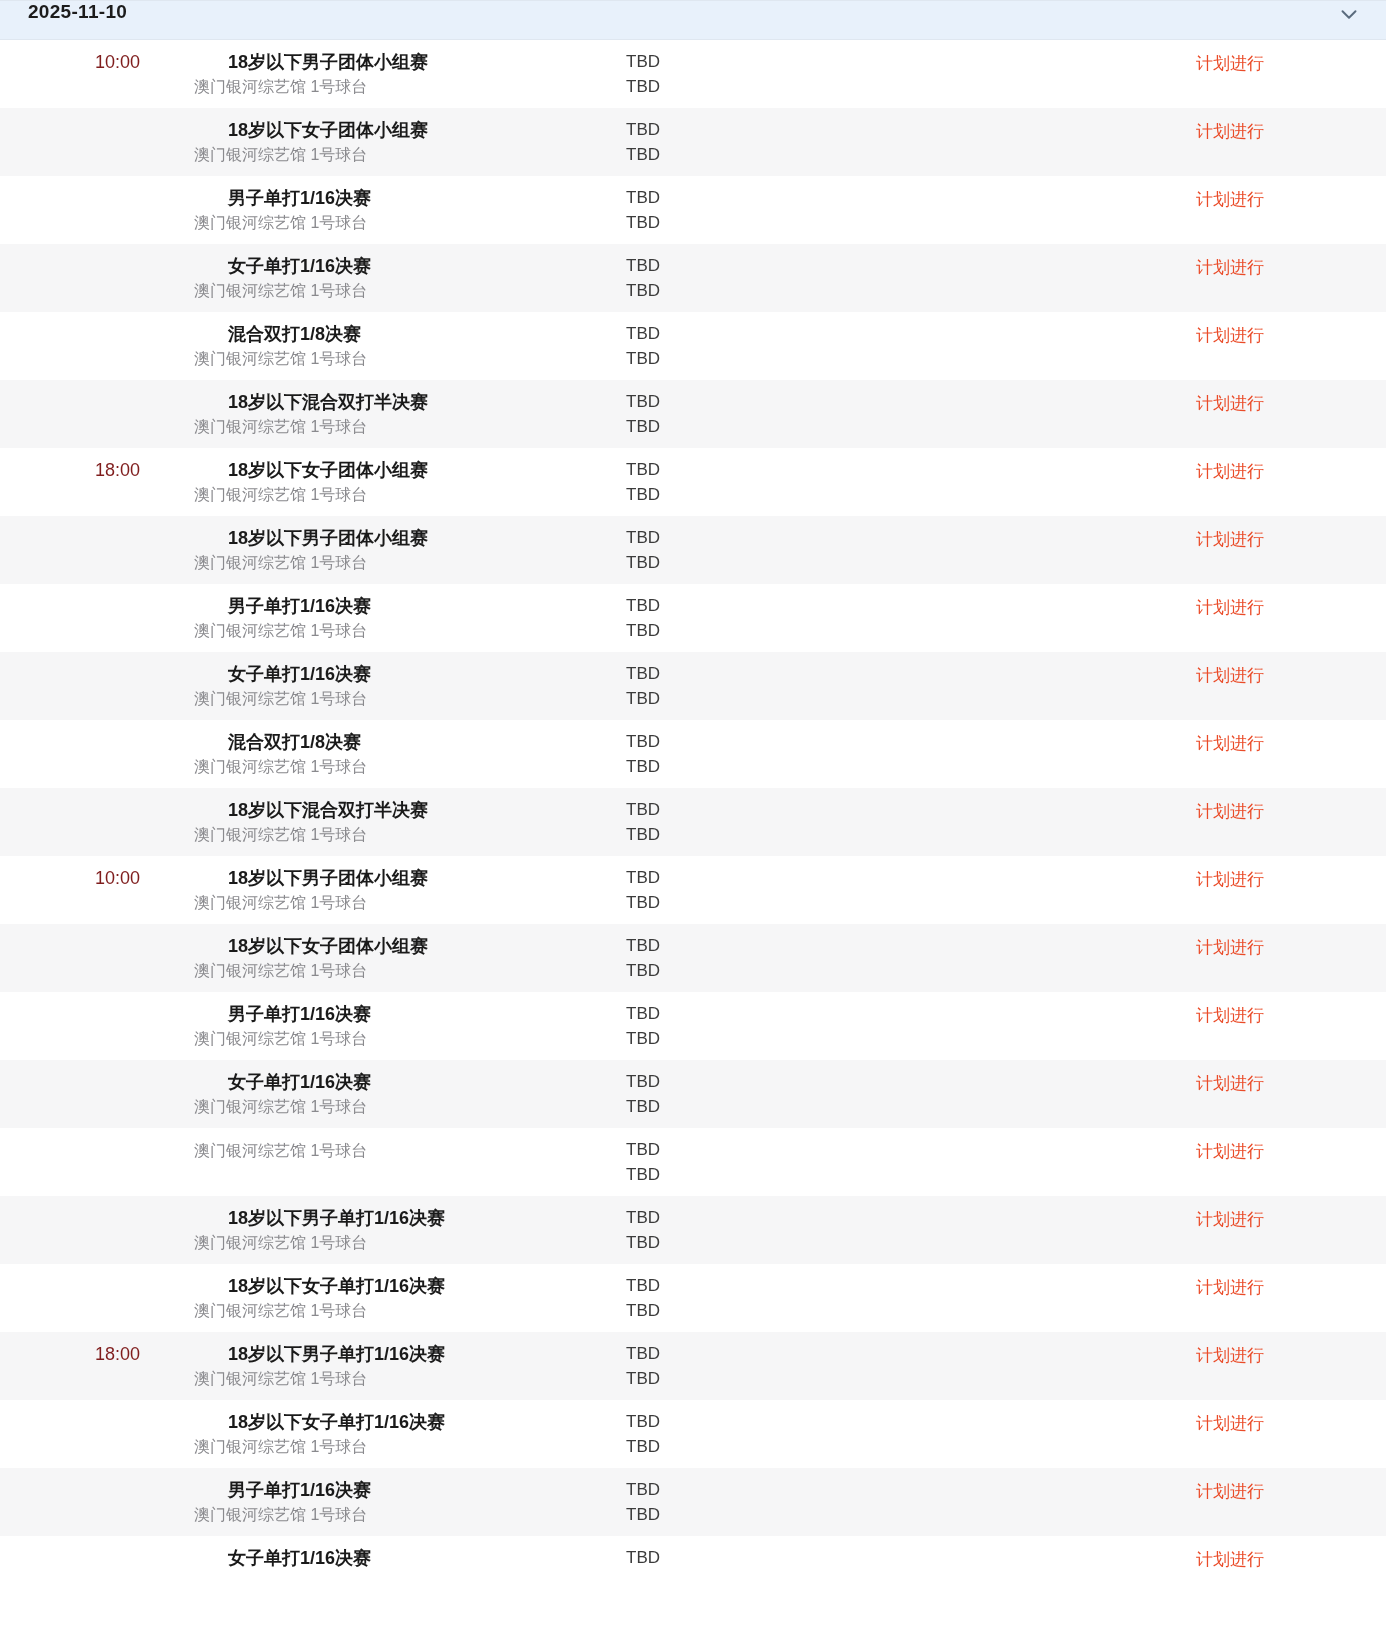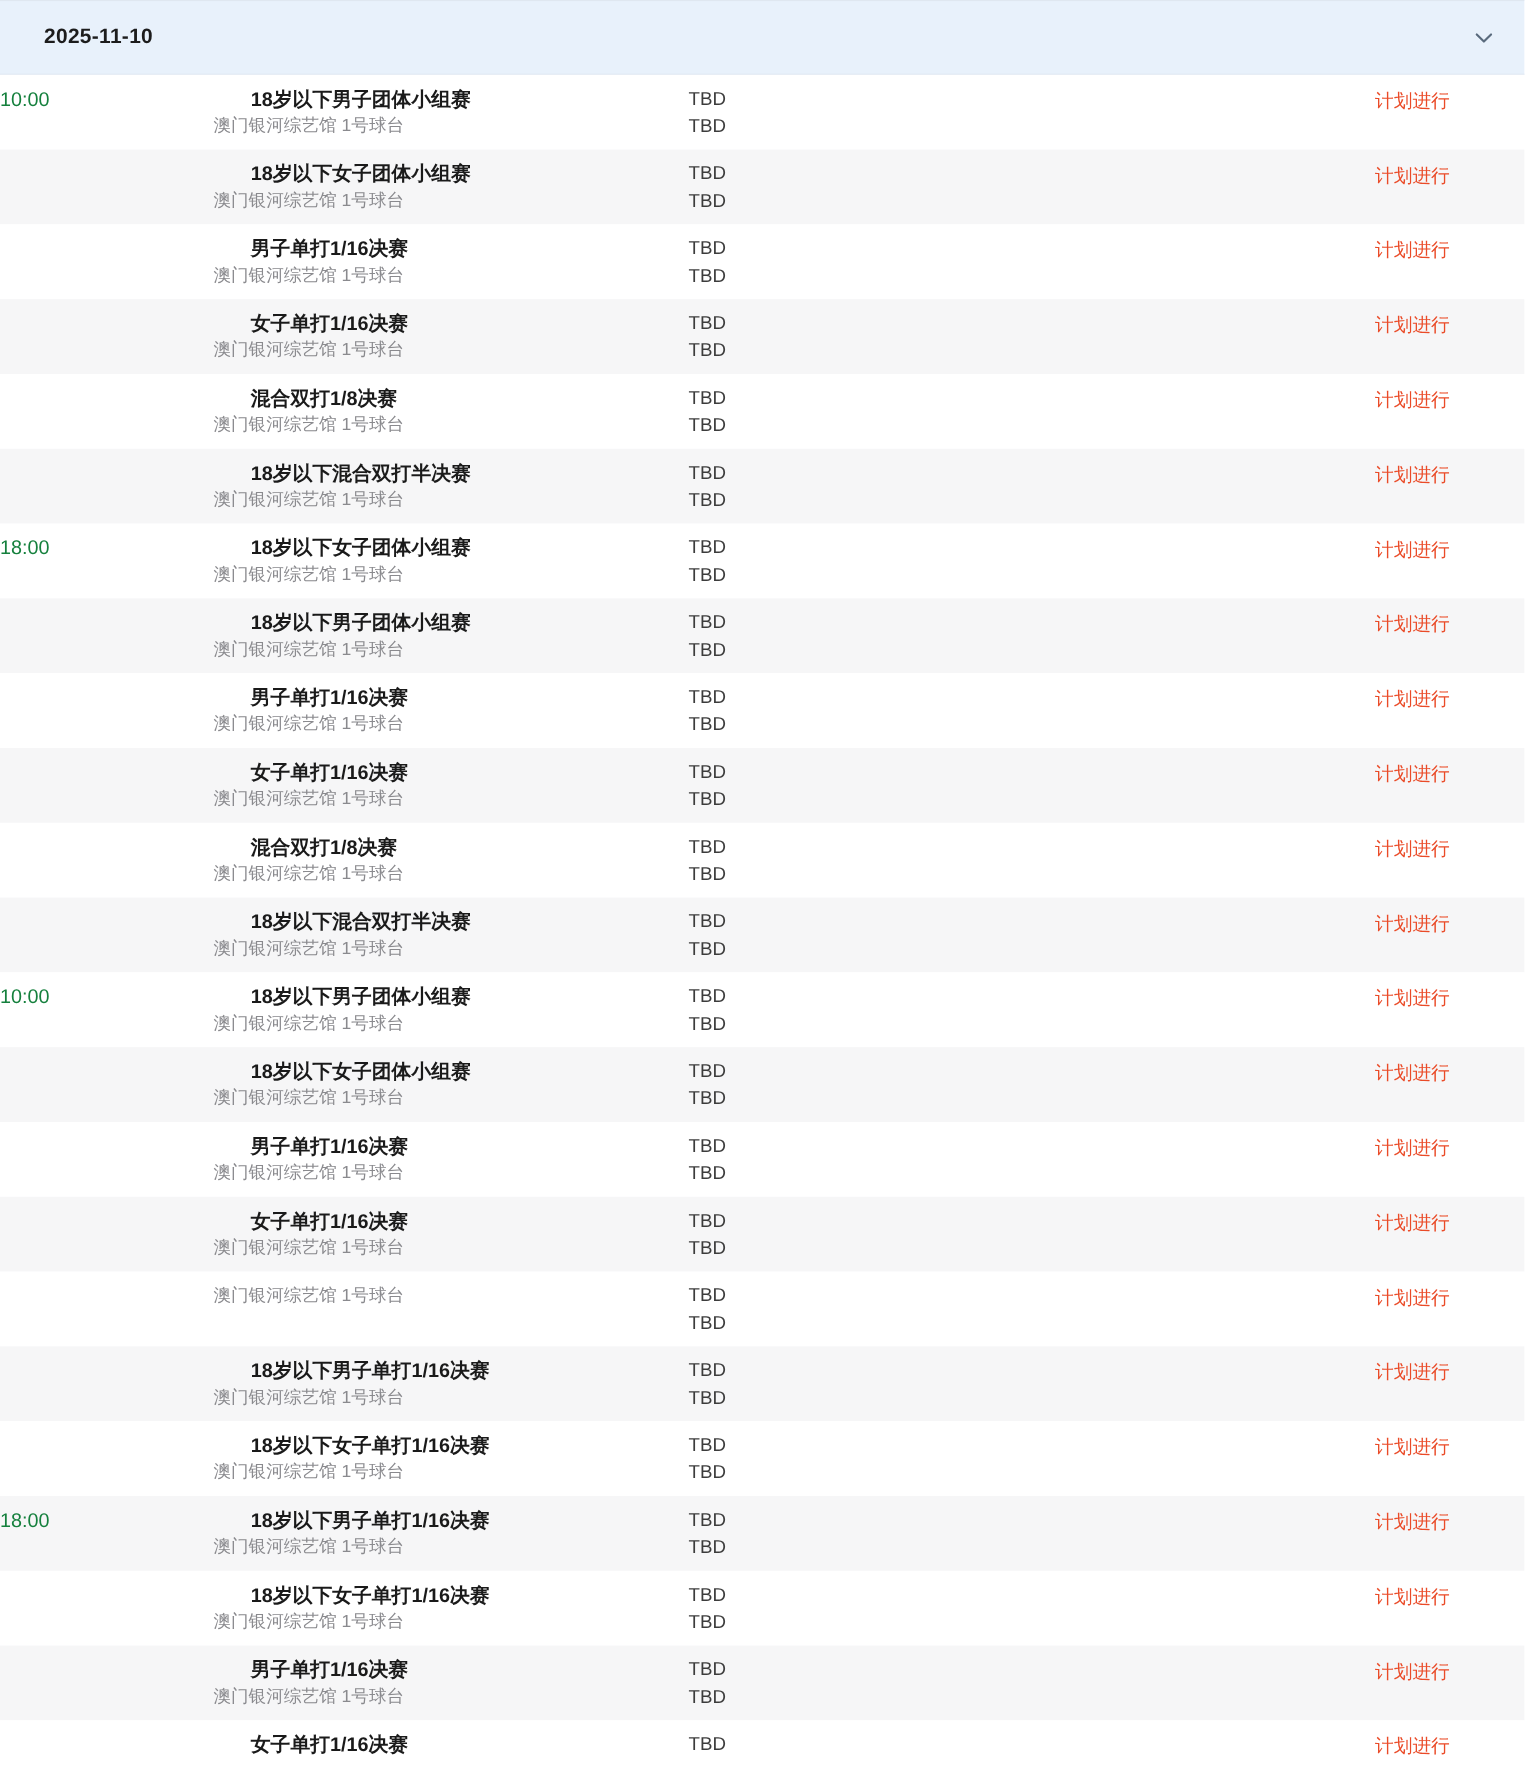--- a/index.html
+++ b/index.html
@@ -13,24 +13,23 @@
     color: #222222;
     -webkit-font-smoothing: antialiased;
   }
   .schedule {
     width: 1386px;
     box-sizing: border-box;
   }
   
   .date-header {
     background: #e8f1fb;
-    height: 68px;
+    height: 40px;
     display: flex;
-    align-items: center;
-    padding: 0 24px 0 40px;
+    padding: 0 24px 0 28px;
     box-sizing: border-box;
     justify-content: space-between;
     border-top: 1px solid #dfe7f0;
     border-bottom: 1px solid #dfe7f0;
   }
   .date-header .date-label {
     font-size: 19px;
     font-weight: bold;
     color: #1c1c1c;
     letter-spacing: 0.3px;
@@ -49,22 +48,23 @@
     box-sizing: border-box;
     padding: 10px 0 10px 0;
     background: #ffffff;
   }
   .row.alt {
     background: #f6f6f7;
   }
   .col-time {
     width: 140px;
     flex: 0 0 140px;
+    text-align: right;
     font-size: 18px;
-    color: #15803d;
+    color: #7f1d1d;
     padding-top: 2px;
     padding-right: 0px;
     box-sizing: border-box;
     white-space: nowrap;
   }
   .col-medal {
     width: 46px;
     flex: 0 0 46px;
     display: flex;
     justify-content: center;
@@ -112,21 +112,21 @@
   }
   .team {
     font-size: 17px;
     color: #3c3c3c;
     line-height: 23px;
   }
   .team.second { margin-top: 2px; }
   .col-status {
     width: 190px;
     flex: 0 0 190px;
-    text-align: center;
+    text-align: left;
     padding-right: 14px;
     box-sizing: border-box;
     font-size: 17px;
     color: #ea4b28;
     padding-top: 2px;
     white-space: nowrap;
   }
   .wm-wrap {
     position: relative;
     height: 0;

